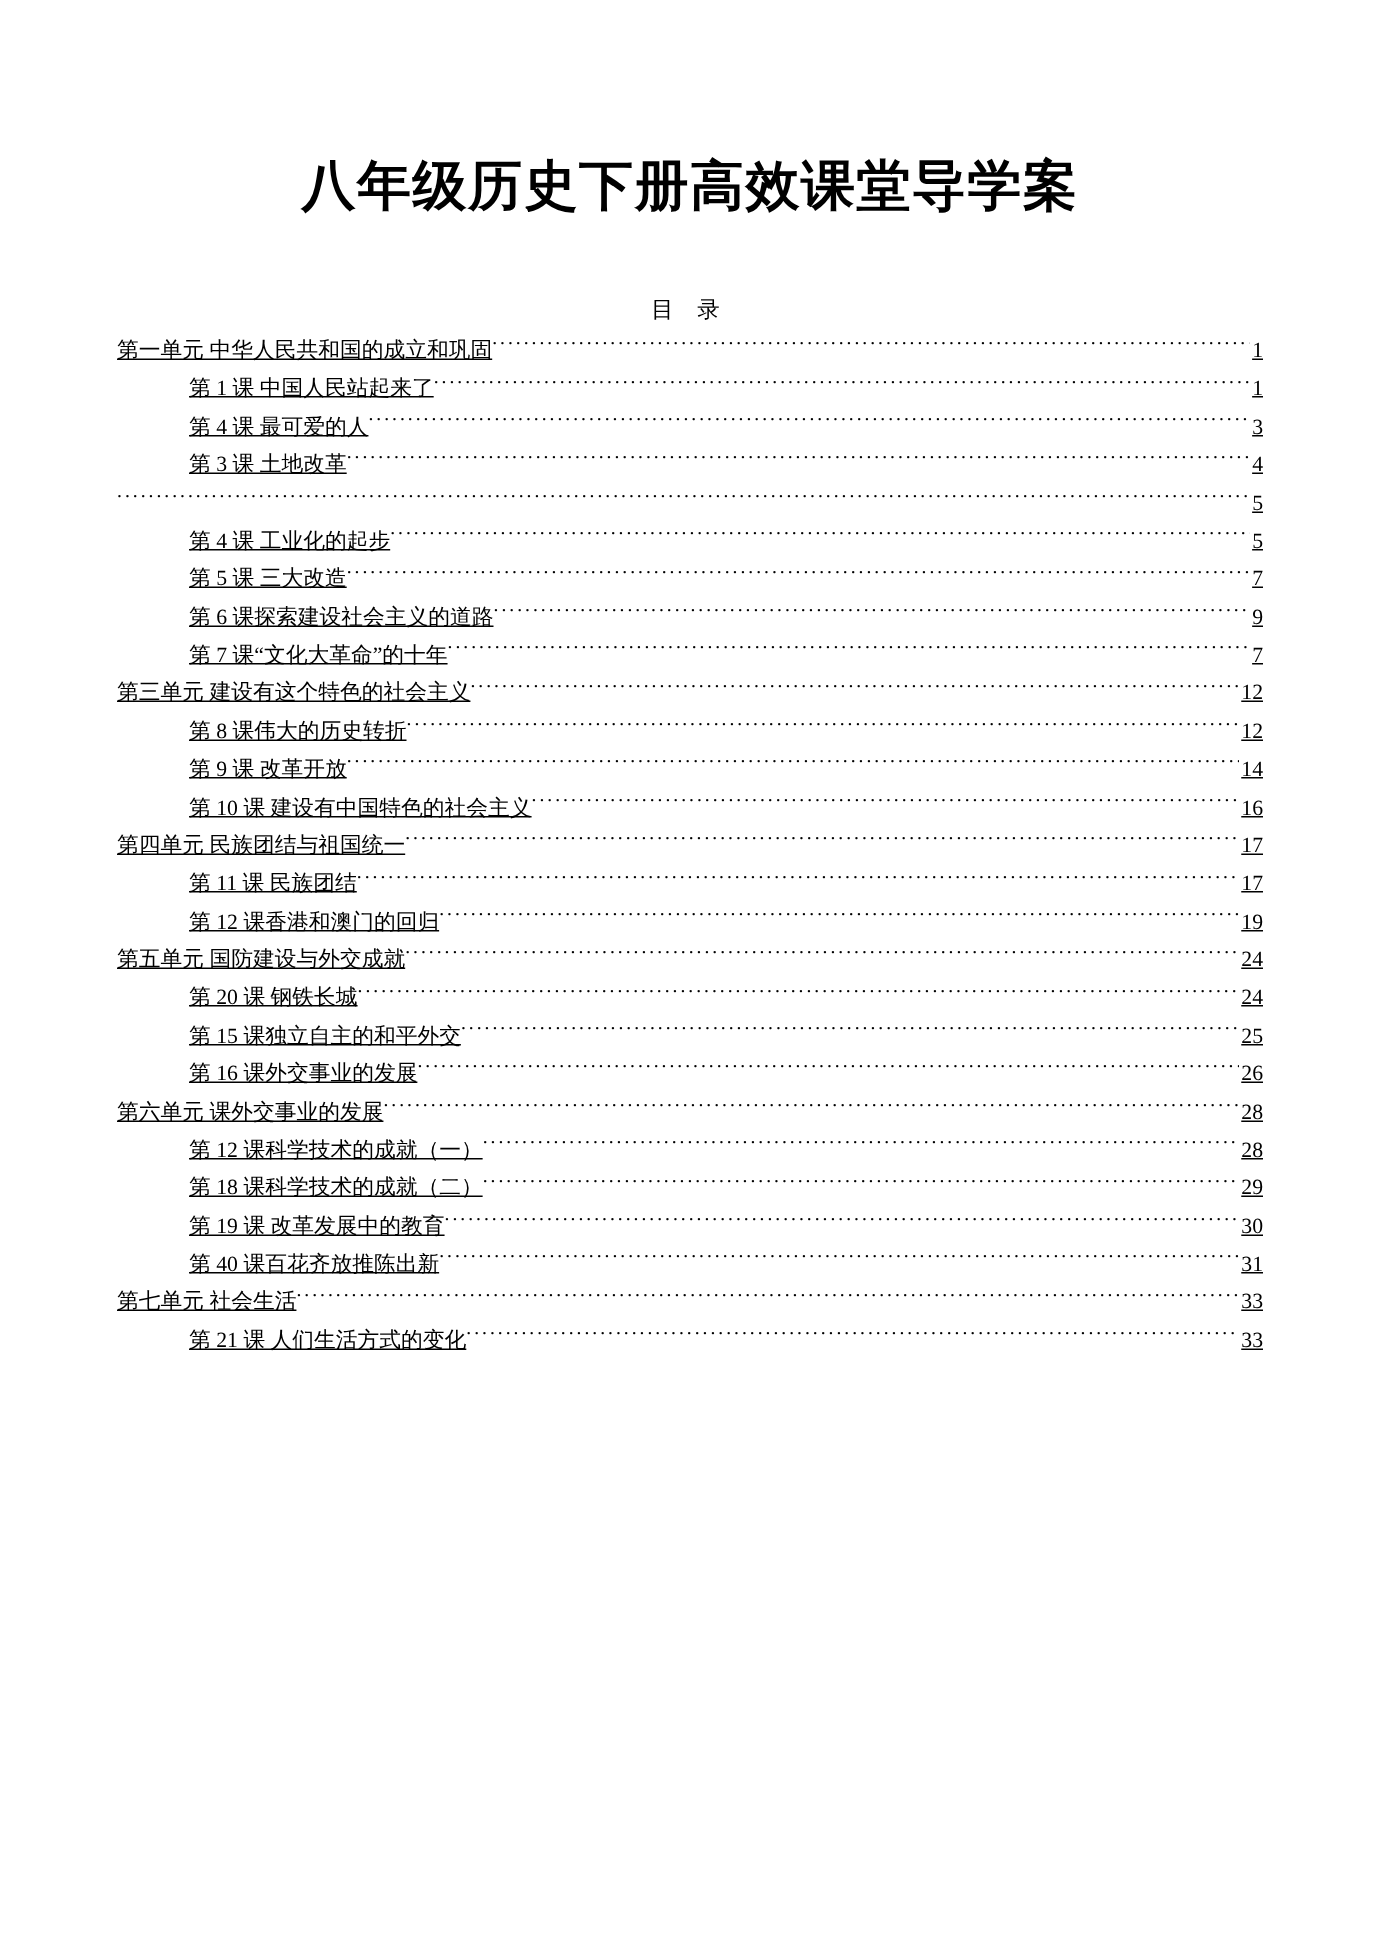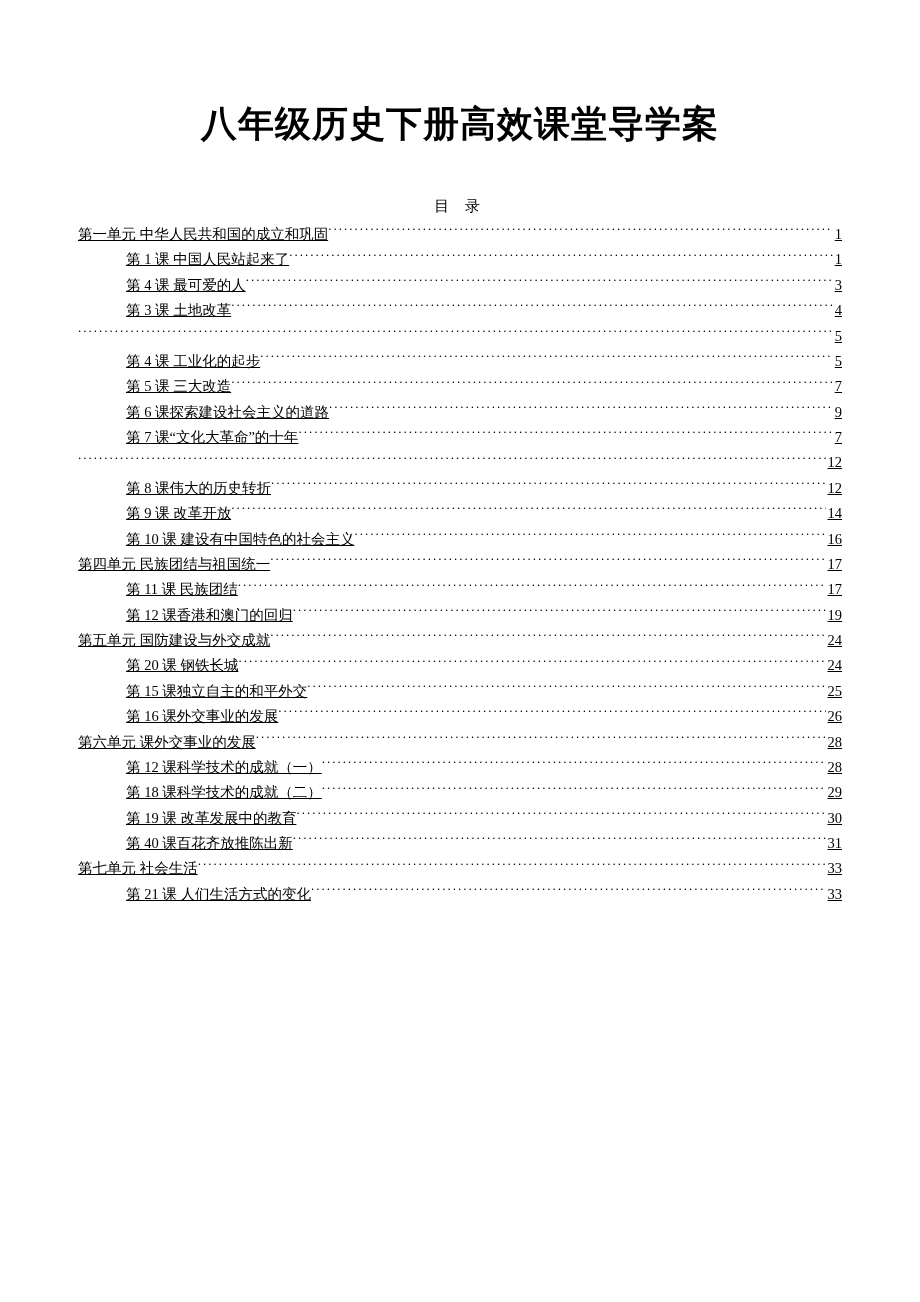--- a/index.html
+++ b/index.html
@@ -117,20 +117,21 @@
       <span class="toc-label">第 6 课探索建设社会主义的道路</span>
       <span class="toc-dots"></span>
       <span class="toc-page">9</span>
     </div>
     <div class="toc-row lesson">
       <span class="toc-label">第 7 课“文化大革命”的十年</span>
       <span class="toc-dots"></span>
       <span class="toc-page">7</span>
     </div>
     <div class="toc-row unit">
+      <span class="toc-label">第三单元 建设有这个特色的社会主义</span>
       <span class="toc-dots"></span>
       <span class="toc-page">12</span>
     </div>
     <div class="toc-row lesson">
       <span class="toc-label">第 8 课伟大的历史转折</span>
       <span class="toc-dots"></span>
       <span class="toc-page">12</span>
     </div>
     <div class="toc-row lesson">
       <span class="toc-label">第 9 课 改革开放</span>

